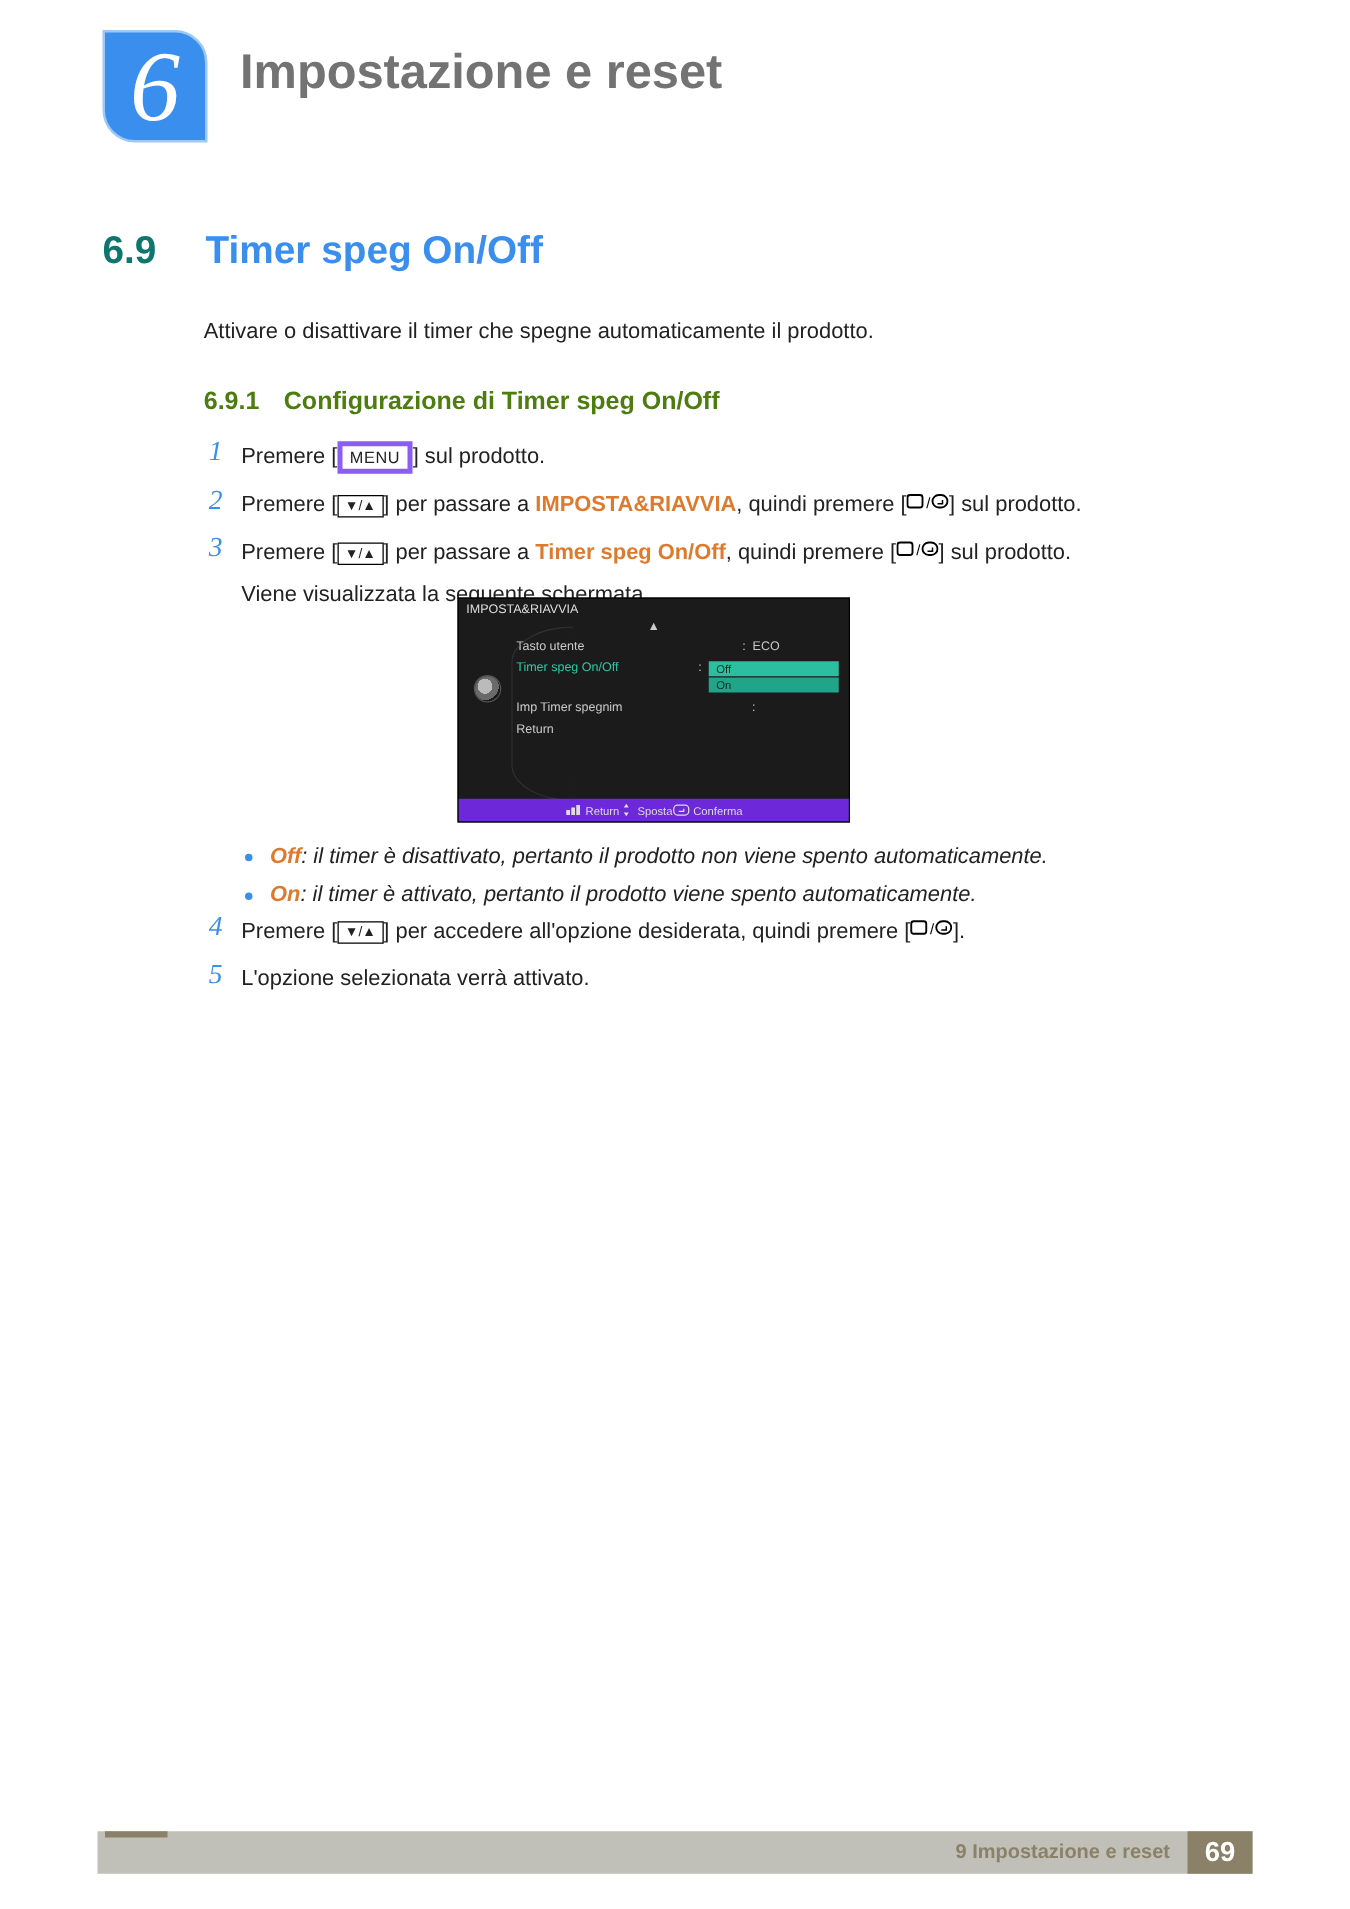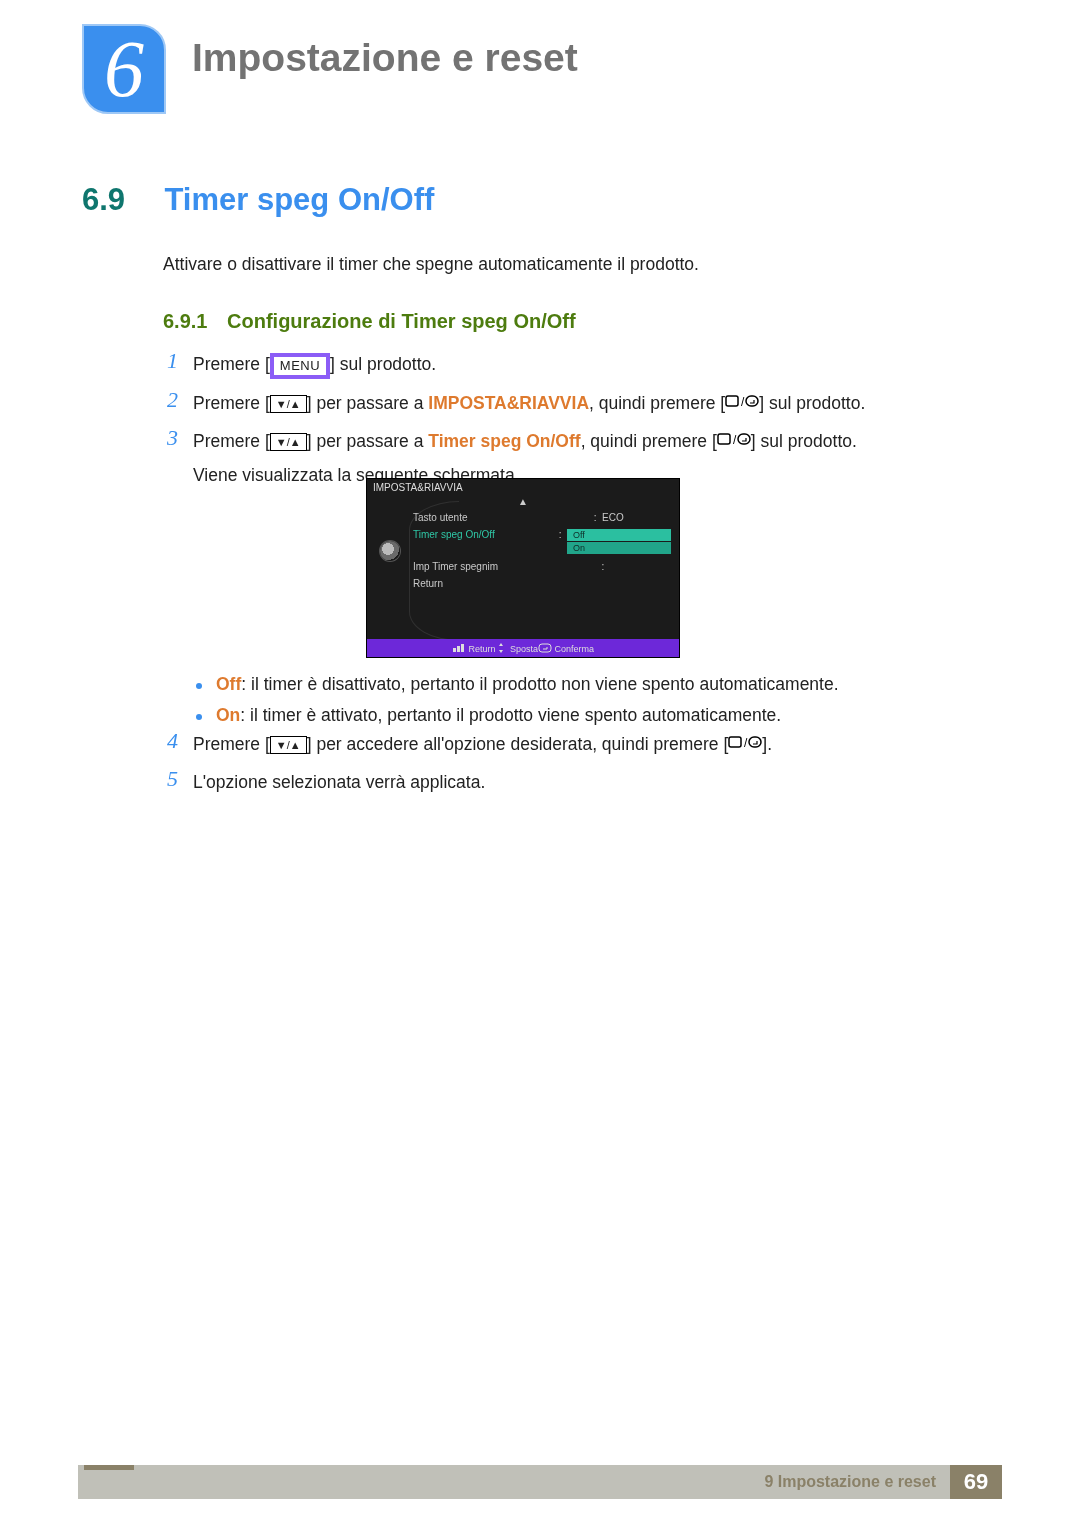--- a/index.html
+++ b/index.html
@@ -88,21 +88,21 @@
     position:absolute; bottom:0; left:0; right:0; height:18px;
     background:#6d28d9; display:flex; justify-content:center;
     align-items:center; font-size:9px; color:#ddd;
   }
   .osd-footer span svg { vertical-align: -1px; }
 
   
   .sub-bullets { position:absolute; left:196px; top:670px; width:770px; }
   .sb-row { display:flex; align-items:flex-start; margin: 4px 0 10px 0; }
   .sb-dot { width:6px; height:6px; border-radius:50%; background:#3a8fee; margin: 9px 14px 0 0; flex:0 0 6px; }
-  .sb-text { font-size:17.5px; }
+  .sb-text { font-size:17.5px;font-style:italic; }
 
   
   .steps-after { position:absolute; left:167px; top:730px; width:830px; }
 
   
   .footer-bar {
     position:absolute; left:78px; bottom:28px; width:924px; height:34px;
     background:#c0c0b8;
   }
   .footer-bar .dash { position:absolute; left:6px; top:0; width:50px; height:5px; background:#8a8168; }
@@ -228,21 +228,21 @@
       <span>Premere [</span><span class="arrow-box">▼/▲</span><span>] per accedere all'opzione desiderata, quindi premere [</span><svg class="icon-rects" width="34" height="14">
           <rect x="1" y="2" width="12" height="10" rx="2" fill="none" stroke="#000" stroke-width="1.5"></rect>
           <text x="16" y="12" font-size="12">/</text>
           <rect x="21" y="2" width="12" height="10" rx="5" fill="none" stroke="#000" stroke-width="1.5"></rect>
           <path d="M25 9 h4 v-3" fill="none" stroke="#000" stroke-width="1.2"></path>
         </svg><span>].</span>
     </div>
   </div>
   <div class="step-row">
     <div class="step-num">5</div>
-    <div class="step-body">L'opzione selezionata verrà applicata.</div>
+    <div class="step-body">L'opzione selezionata verrà attivato.</div>
   </div>
 </div>
 
 <div class="footer-bar">
   <div class="dash"></div>
   <div class="lbl">9 Impostazione e reset</div>
   <div class="footer-page">69</div>
 </div>
 
 </body></html>

